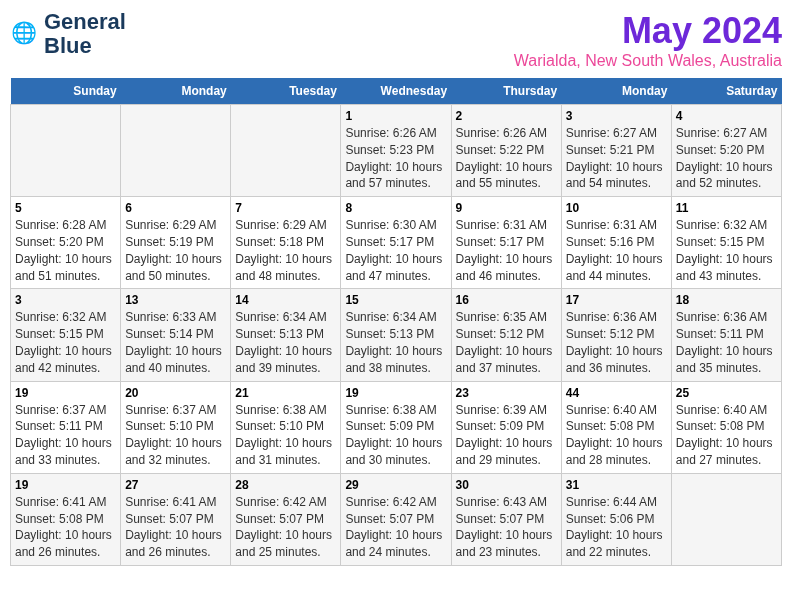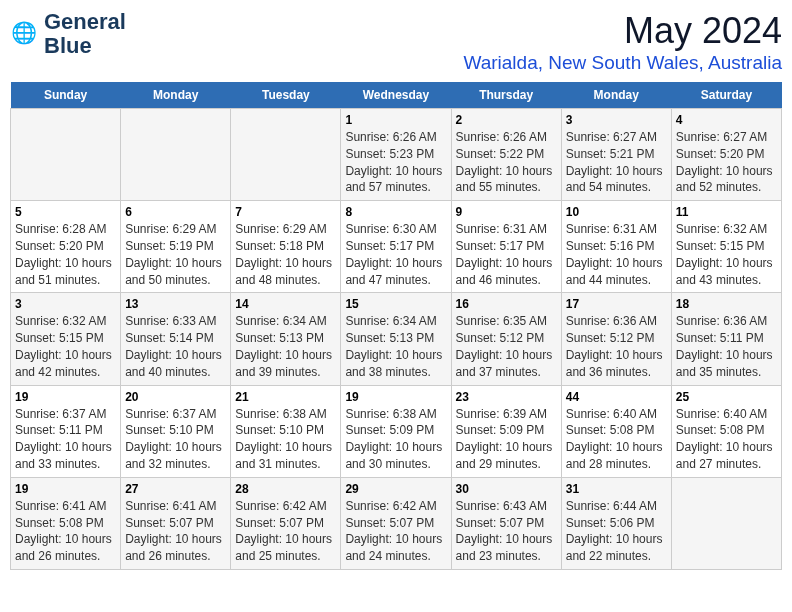--- a/index.html
+++ b/index.html
@@ -29,37 +29,37 @@
     }
     .logo-bird {
       width: 30px;
       height: 30px;
     }
     .title-block {
       text-align: right;
     }
     .month-title {
       font-size: 36px;
-      font-weight: normal;
-      color: #0f172a;
+      font-weight: bold;
+      color: #6d28d9;
     }
     .location-title {
-      font-size: 19px;
-      color: #1d4ed8;
+      font-size: 16px;
+      color: #ec4899;
     }
     table {
       width: 100%;
       border-collapse: collapse;
       font-size: 11px;
     }
     thead tr th {
       background-color: #2e6db4;
       color: #fff;
       padding: 6px 4px;
-      text-align: center;
+      text-align: right;
       font-size: 12px;
       font-weight: bold;
     }
     tbody tr td {
       border: 1px solid #ccc;
       vertical-align: top;
       padding: 4px;
       width: 108px;
       height: 80px;
       background: #fff;

